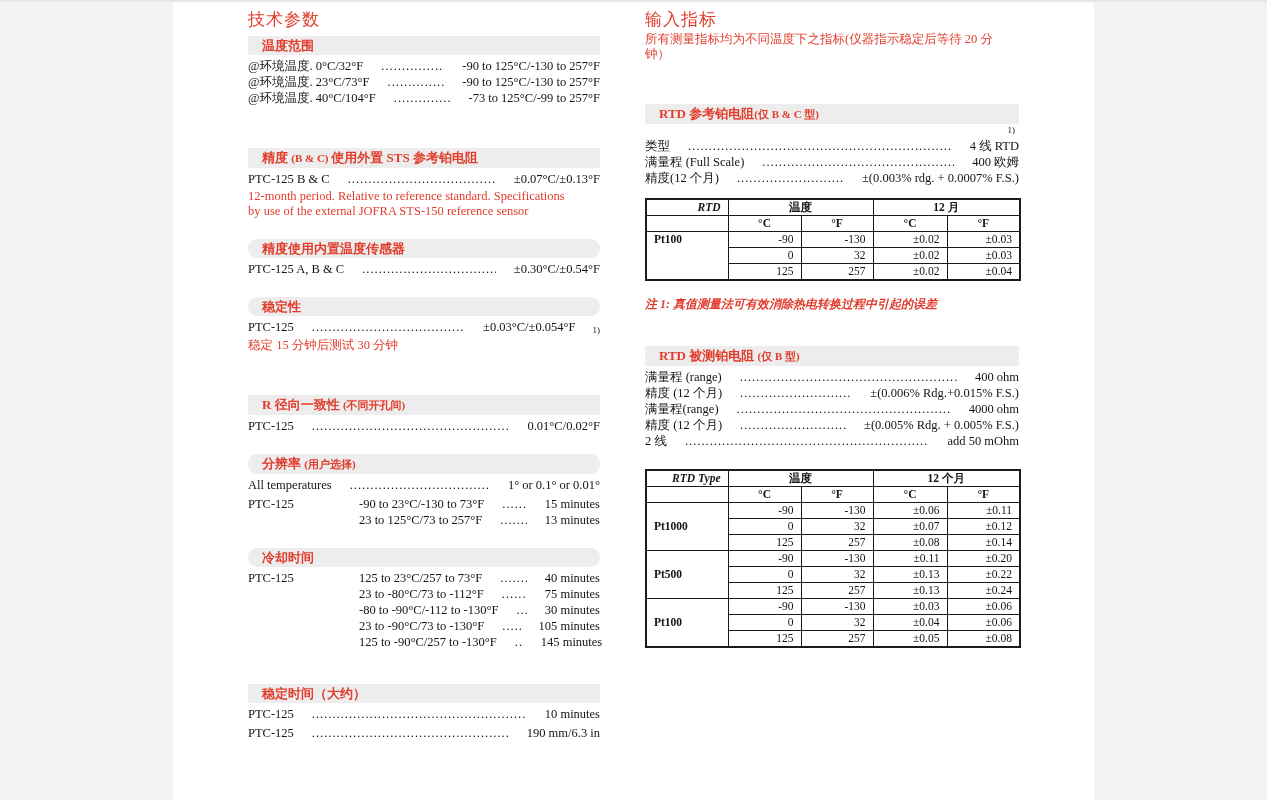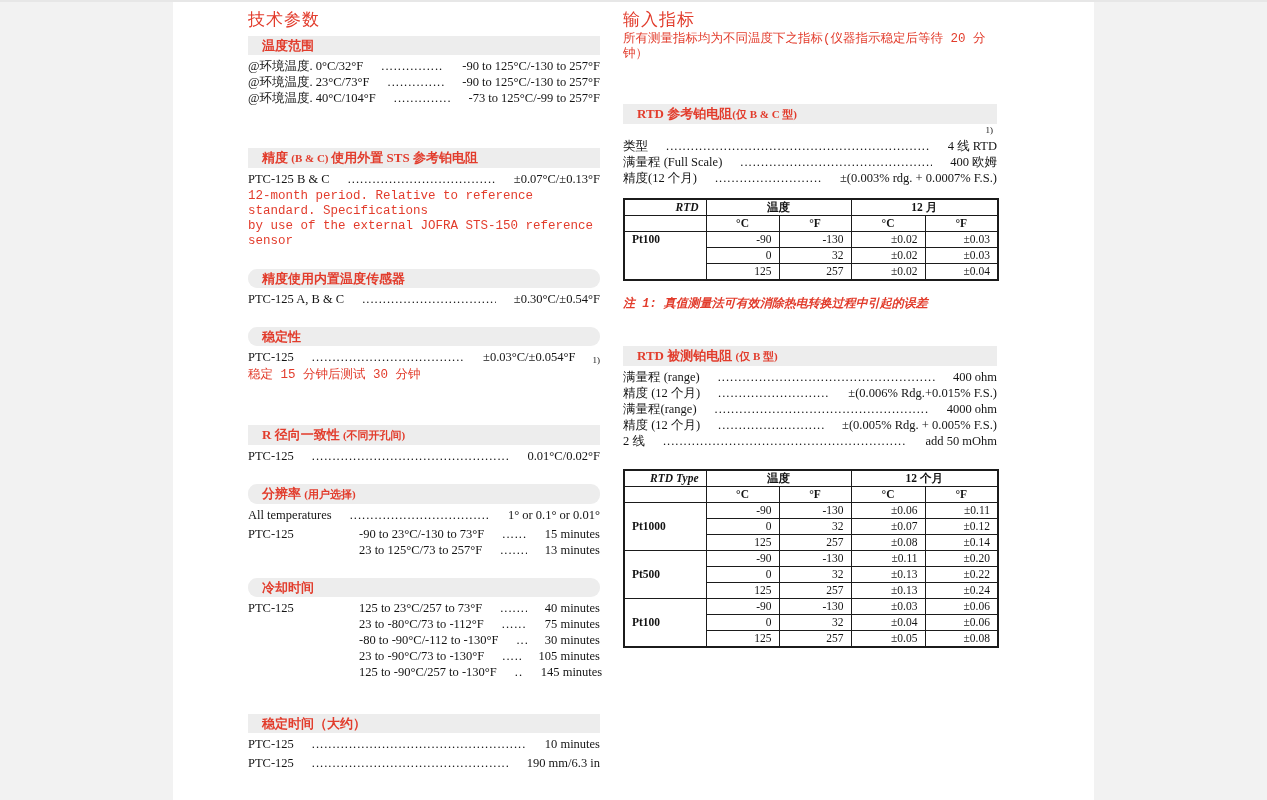--- a/index.html
+++ b/index.html
@@ -16,21 +16,21 @@
     font-family:"Liberation Serif","DejaVu Serif",serif;
     color:var(--ink);
   }
   .side{position:absolute;top:0;bottom:0;background:var(--outside);}
   #side-l{left:0;width:173px;}
   #side-r{left:1094px;right:0;}
   .topline{position:absolute;top:0;left:0;right:0;height:2px;background:#e7e7e7;}
 
   .col{position:absolute;top:10px;}
   #col-left{left:248px;width:352px;}
-  #col-right{left:623px;width:374px;}
+  #col-right{left:645px;width:374px;}
 
   .col-title{
     color:var(--accent);font-size:17px;line-height:20px;
     letter-spacing:1px;margin:0 0 2px 0;font-weight:400;
   }
 
   .bar{
     background:var(--bar);color:var(--accent);
     font-weight:700;font-size:13px;line-height:17px;
     padding:1px 4px 1px 14px;margin-top:20px;white-space:nowrap;
@@ -42,21 +42,21 @@
   .gap-xl{margin-top:42px !important;}
 
   .rows{margin-top:3px;}
   .row{display:flex;align-items:baseline;font-size:12.5px;line-height:16px;color:var(--ink);gap:16px;}
   .row .lbl{white-space:nowrap;}
   .row .model{flex:0 0 95px;white-space:nowrap;}
   .row .dots{flex:1 1 auto;overflow:hidden;white-space:nowrap;letter-spacing:1px;margin:0 2px;min-width:8px;}
   .row .val{white-space:nowrap;}
   .row .fn{font-size:9px;margin-left:1px;position:relative;top:2px;}
 
-  .note{color:var(--accent);font-size:12.5px;line-height:15px;margin-top:2px;font-family:Liberation Mono, monospace;}
+  .note{color:var(--accent);font-size:12.5px;line-height:15px;margin-top:2px;}
   .note.it{font-style:italic;font-weight:700;font-size:12px;margin-top:16px;}
 
   .supmark{height:9px;line-height:9px;font-size:9px;text-align:right;margin-top:2px;padding-right:4px;color:var(--ink);}
 
   table.spec-table{
     border-collapse:collapse;margin-top:12px;width:100%;
     font-size:11.5px;color:var(--ink);
     border:2px solid #1b1b1b;table-layout:fixed;
   }
   table.spec-table.gap-md{margin-top:24px;}

